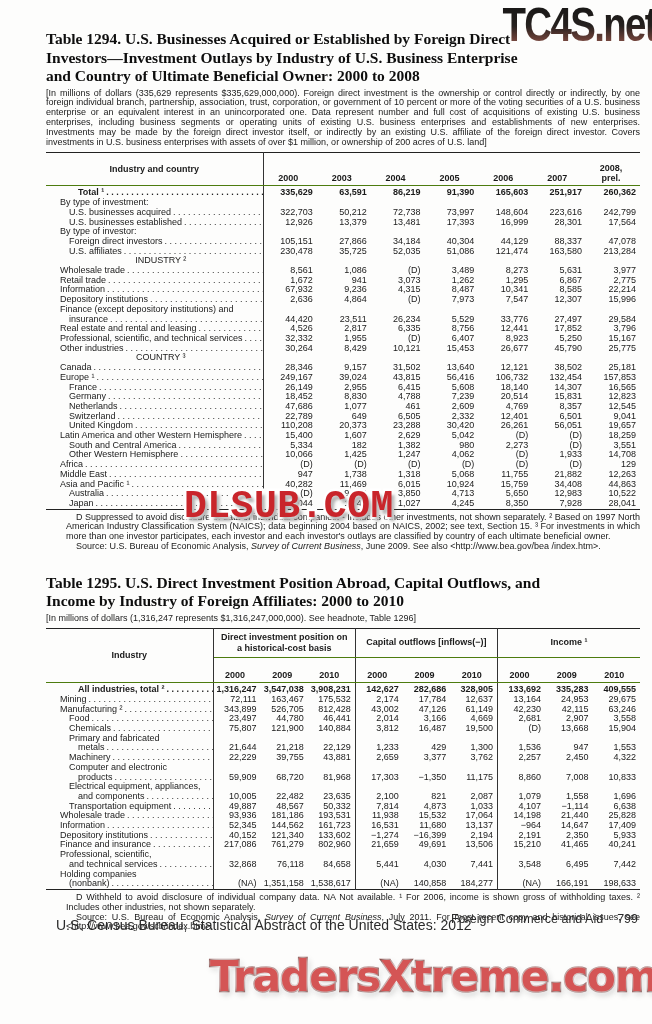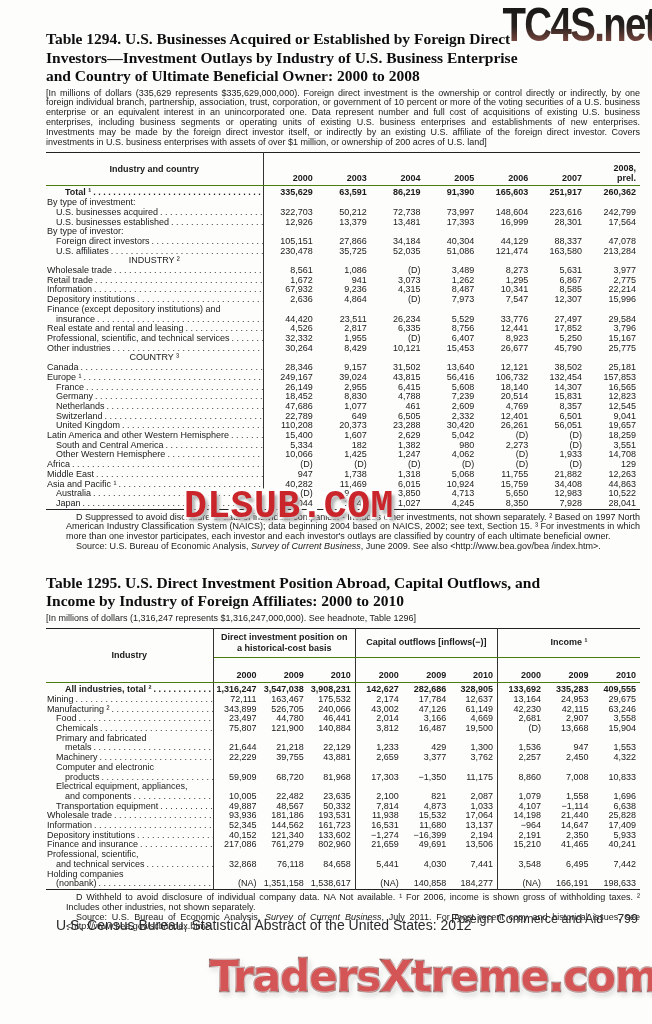--- a/index.html
+++ b/index.html
@@ -7,29 +7,29 @@
        font-family:"Liberation Sans",sans-serif;color:#1a1a1a;}
   .content{position:absolute;left:46px;top:30px;width:594px;}
   .t-title{font-family:"Liberation Serif",serif;font-weight:bold;color:#0e0e0e;
            font-size:15.5px;line-height:18.5px;margin:0;}
   .headnote{font-size:9px;line-height:9.9px;margin-top:3px;color:#202020;text-align:justify;}
   table.dt{border-collapse:collapse;table-layout:fixed;width:594px;margin-top:4px;
            border-top:1.5px solid #222;border-bottom:1.5px solid #222;font-size:9px;}
   .dt th,.dt td{padding:0;}
   .dt thead th{font-weight:bold;border-bottom:1px solid #4d7c0f;}
   th.stub-h{text-align:center;vertical-align:middle;border-right:1px solid #333;}
-  th.yr{text-align:right;vertical-align:bottom;padding-right:4px;padding-bottom:2px;line-height:10px;}
+  th.yr{vertical-align:bottom;padding-right:4px;padding-bottom:2px;line-height:10px;}
   #t1294 thead th{height:30px;}
   th.grp{text-align:center;vertical-align:middle;line-height:10.5px;height:26px;
          padding:1px 5px;border-bottom:1px solid #333;}
   #t1295 tr.yrrow th{height:22px;}
   .gb{border-left:1px solid #333;}
   td.stub{border-right:1px solid #333;overflow:hidden;line-height:9.7px;vertical-align:bottom;}
   td.num{text-align:right;padding-right:4px;white-space:nowrap;line-height:9.7px;vertical-align:bottom;}
-  .si{display:flex;align-items:baseline;}
+  .si{display:flex;align-items:baseline;margin-left:13px;}
   .si.ctr{display:block;text-align:center;padding-left:0;}
   .ind0{padding-left:1px}.ind1{padding-left:10px}.ind2{padding-left:19px}
   .lbl{white-space:nowrap;}
   .dots{flex:1;white-space:nowrap;overflow:hidden;margin-left:2px;color:#222;}
   .dots::after{content:" . . . . . . . . . . . . . . . . . . . . . . . . . . . . . . . . . . . . . . . . . . . . . . . . . . . . . . . . . . . .";}
   .b{font-weight:bold;}
   tbody tr:first-child td{padding-top:2.5px;}
   .fblock{margin-top:3px;margin-left:20px;}
   .fnote{font-size:9px;line-height:9.8px;text-indent:10px;margin:0;text-align:justify;}
   .fnote .it{font-style:italic;}
@@ -668,21 +668,21 @@
         </tr>
         <tr>
           <td class="stub">
             <div class="si ind0">
               <span class="lbl">Manufacturing ²</span>
               <span class="dots"></span>
             </div>
           </td>
           <td class="num">343,899</td>
           <td class="num">526,705</td>
-          <td class="num">240,066</td>
+          <td class="num">812,428</td>
           <td class="num gb">43,002</td>
           <td class="num">47,126</td>
           <td class="num">61,149</td>
           <td class="num gb">42,230</td>
           <td class="num">42,115</td>
           <td class="num">63,246</td>
         </tr>
         <tr>
           <td class="stub">
             <div class="si ind1">

